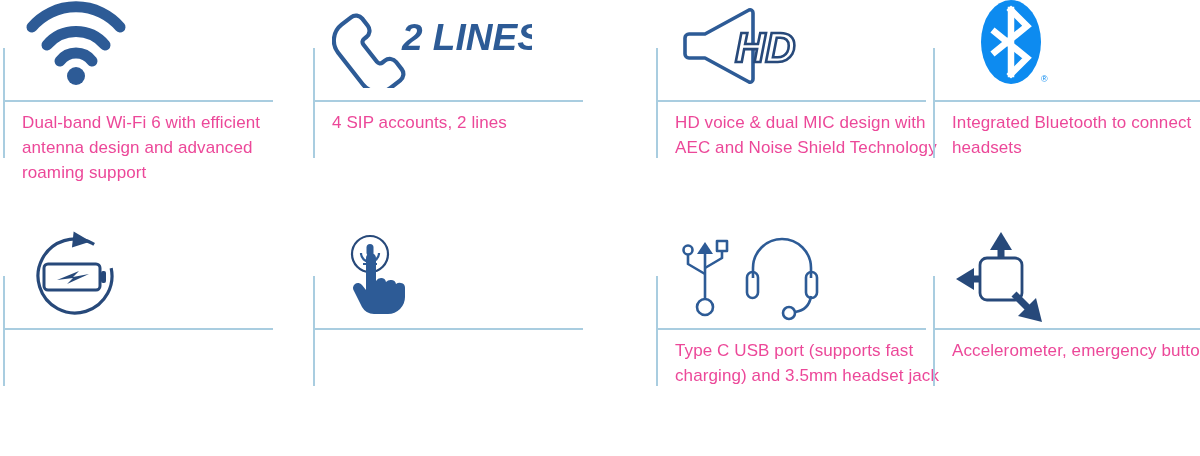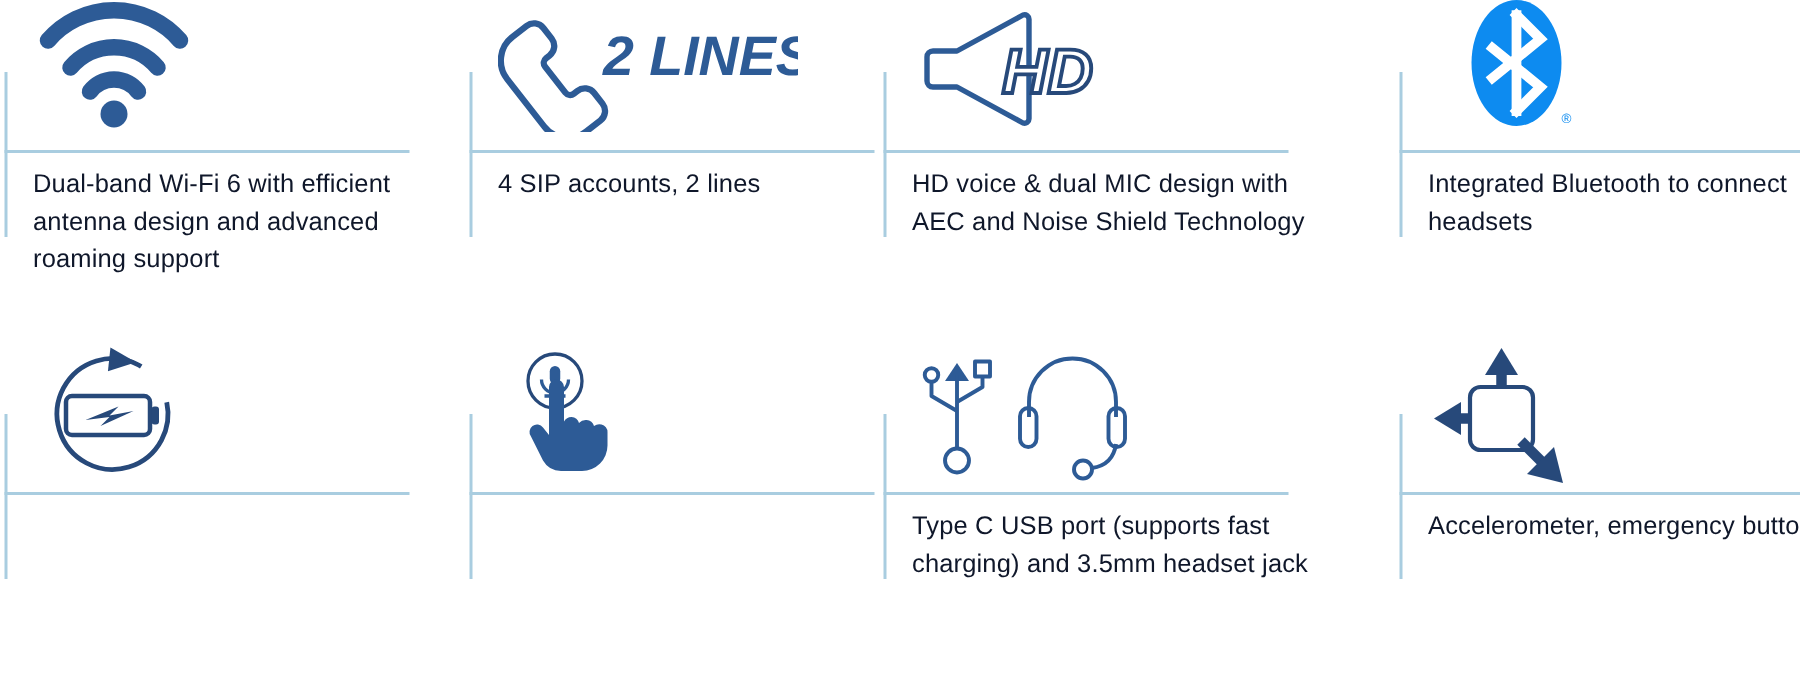--- a/index.html
+++ b/index.html
@@ -19,21 +19,21 @@
     height: 456px;
   }
   .feature-cell {
     position: absolute;
     width: 310px;
     height: 228px;
   }
   
   .col-0 { left: 3px; }
   .col-1 { left: 313px; }
-  .col-2 { left: 589px; }
+  .col-2 { left: 656px; }
   .col-3 { left: 933px; }
   .row-0 { top: 0px; }
   .row-1 { top: 228px; }
 
   
   .rule-vertical {
     position: absolute;
     left: 0px;
     top: 48px;
     width: 2px;
@@ -60,21 +60,21 @@
   }
   .icon-area svg { display: block; }
 
   .caption {
     position: absolute;
     left: 19px;
     top: 110px;
     width: 268px;
     font-size: 17px;
     line-height: 25px;
-    color: #0f172a;
+    color: #ec4899;
     letter-spacing: 0.1px;
   }
   .col-3 .caption { width: 262px; }
 </style>
 </head>
 <body>
 
 <div class="feature-grid">
 
   <div class="feature-cell col-0 row-0">

